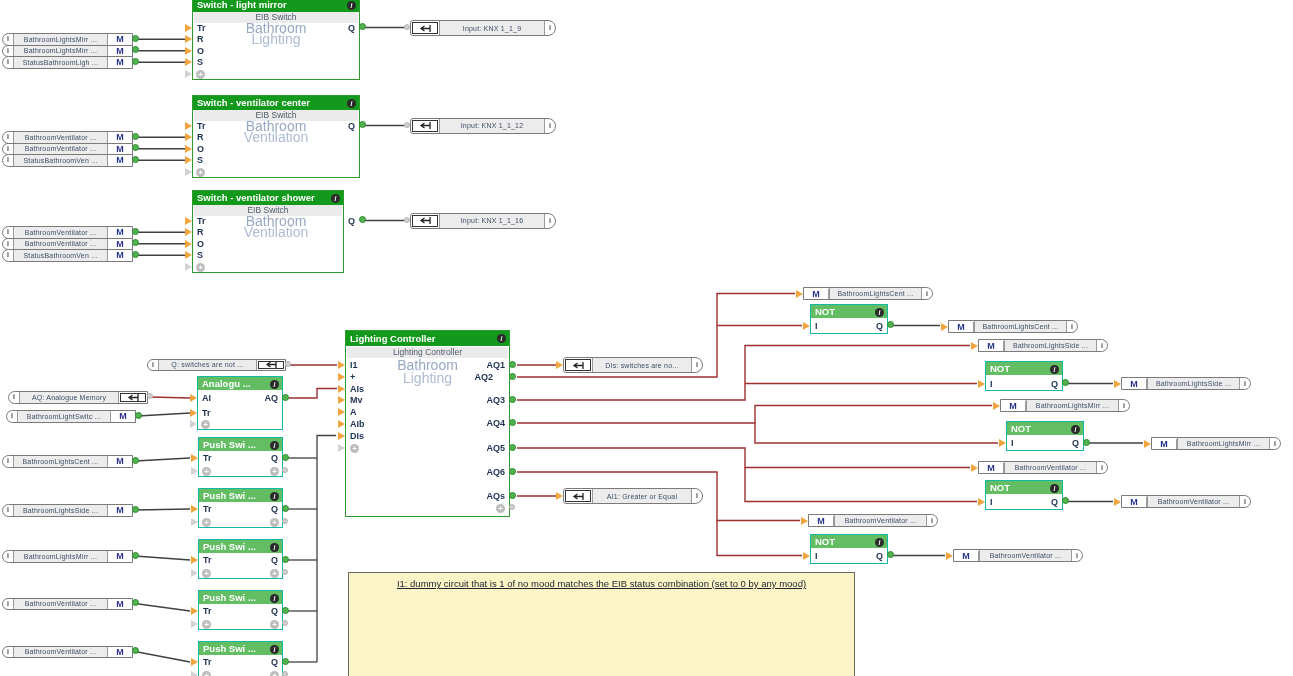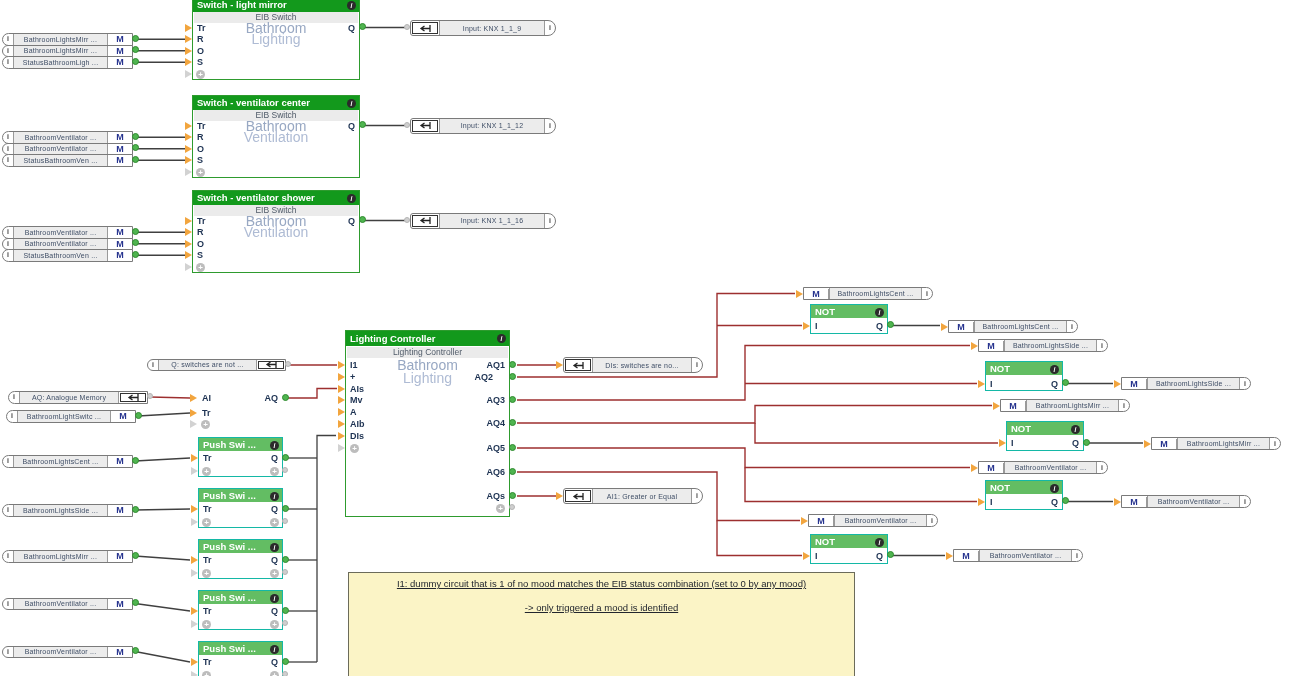--- a/index.html
+++ b/index.html
@@ -132,21 +132,21 @@
     <div class="abs portlabel" style="left: 197px; top: 137.25px;">R</div>
     <div class="abs arrow" style="left: 185px; top: 133.25px;"></div>
     <div class="abs portlabel" style="left: 197px; top: 148.75px;">O</div>
     <div class="abs arrow" style="left: 185px; top: 144.75px;"></div>
     <div class="abs portlabel" style="left: 197px; top: 160.25px;">S</div>
     <div class="abs arrow" style="left: 185px; top: 156.25px;"></div>
     <div class="abs portlabel right" style="left: 330px; top: 125.5px; width: 25px;">Q</div>
     <div class="abs dot green" style="left: 358.5px; top: 121px;"></div>
     <div class="abs arrow grey" style="left: 185px; top: 168px;"></div>
     <div class="abs plusicon" style="left: 196px; top: 167.5px;">+</div>
-    <div class="abs block dark" style="left: 192px; top: 190px; width: 168px; height: 83px;">
+    <div class="abs block dark" style="left: 192px; top: 190px; width: 152px; height: 83px;">
       <div class="titlebar dark">Switch - ventilator shower<div class="infoicon">i</div></div>
       <div class="greybar" style="top: 14px; height: 11px; line-height: 11px;">EIB Switch</div>
     </div>
     <div class="abs subtext" style="left: 192px; width: 168px; top: 220.5px;">Bathroom</div>
     <div class="abs subtext" style="left: 192px; width: 168px; top: 232.25px; color: rgb(174, 187, 212);">Ventilation</div>
     <div class="abs portlabel" style="left: 197px; top: 220.5px;">Tr</div>
     <div class="abs arrow" style="left: 185px; top: 216.5px;"></div>
     <div class="abs portlabel" style="left: 197px; top: 232.25px;">R</div>
     <div class="abs arrow" style="left: 185px; top: 228.25px;"></div>
     <div class="abs portlabel" style="left: 197px; top: 243.75px;">O</div>
@@ -188,20 +188,23 @@
     <div class="abs portlabel right" style="left: 480px; top: 448px; width: 25px;">AQ5</div>
     <div class="abs dot green" style="left: 508.5px; top: 443.5px;"></div>
     <div class="abs portlabel right" style="left: 480px; top: 472px; width: 25px;">AQ6</div>
     <div class="abs dot green" style="left: 508.5px; top: 467.5px;"></div>
     <div class="abs portlabel right" style="left: 480px; top: 496px; width: 25px;">AQs</div>
     <div class="abs dot green" style="left: 508.5px; top: 491.5px;"></div>
     <div class="abs arrow grey" style="left: 338px; top: 444px;"></div>
     <div class="abs plusicon" style="left: 350px; top: 443.5px;">+</div>
     <div class="abs plusicon" style="left: 496px; top: 503.5px;">+</div>
     <div class="abs dot grey" style="left: 509px; top: 504px;"></div>
+    <div class="abs block med" style="left: 197px; top: 376px; width: 86px; height: 54px;">
+      <div class="titlebar med">Analogu ...<div class="infoicon">i</div></div>
+    </div>
     <div class="abs portlabel" style="left: 202px; top: 398px;">AI</div>
     <div class="abs arrow" style="left: 190px; top: 394px;"></div>
     <div class="abs portlabel" style="left: 202px; top: 412.5px;">Tr</div>
     <div class="abs arrow" style="left: 190px; top: 408.5px;"></div>
     <div class="abs portlabel right" style="left: 253px; top: 398px; width: 25px;">AQ</div>
     <div class="abs dot green" style="left: 281.5px; top: 393.5px;"></div>
     <div class="abs arrow grey" style="left: 190px; top: 420px;"></div>
     <div class="abs plusicon" style="left: 201px; top: 419.5px;">+</div>
     <div class="abs block med" style="left: 198px; top: 437px; width: 85px; height: 40px;">
       <div class="titlebar med">Push Swi ...<div class="infoicon">i</div></div>
@@ -509,16 +512,15 @@
           <path d="M13 1v7M13 4.5H4M7.5 2 4 4.5l3.5 2.5" stroke="#222" stroke-width="1.3" fill="none"></path>
         </svg>
       </div>
       <div class="lbl">AI1: Greater or Equal</div>
       <div class="i">i</div>
     </div>
     <div class="abs arrow" style="left: 556px; top: 492px;"></div>
     <div class="abs note" style="left: 348px; top: 572px; width: 507px; height: 121px; text-decoration: underline;">
       <div>I1: dummy circuit that is 1 of no mood matches the EIB status combination (set to 0 by any mood)</div>
       <div></div>
-      <div>-&gt; only triggered a mood is identified</div>
       <div></div>
     </div>
   </div>
 
 </body></html>

